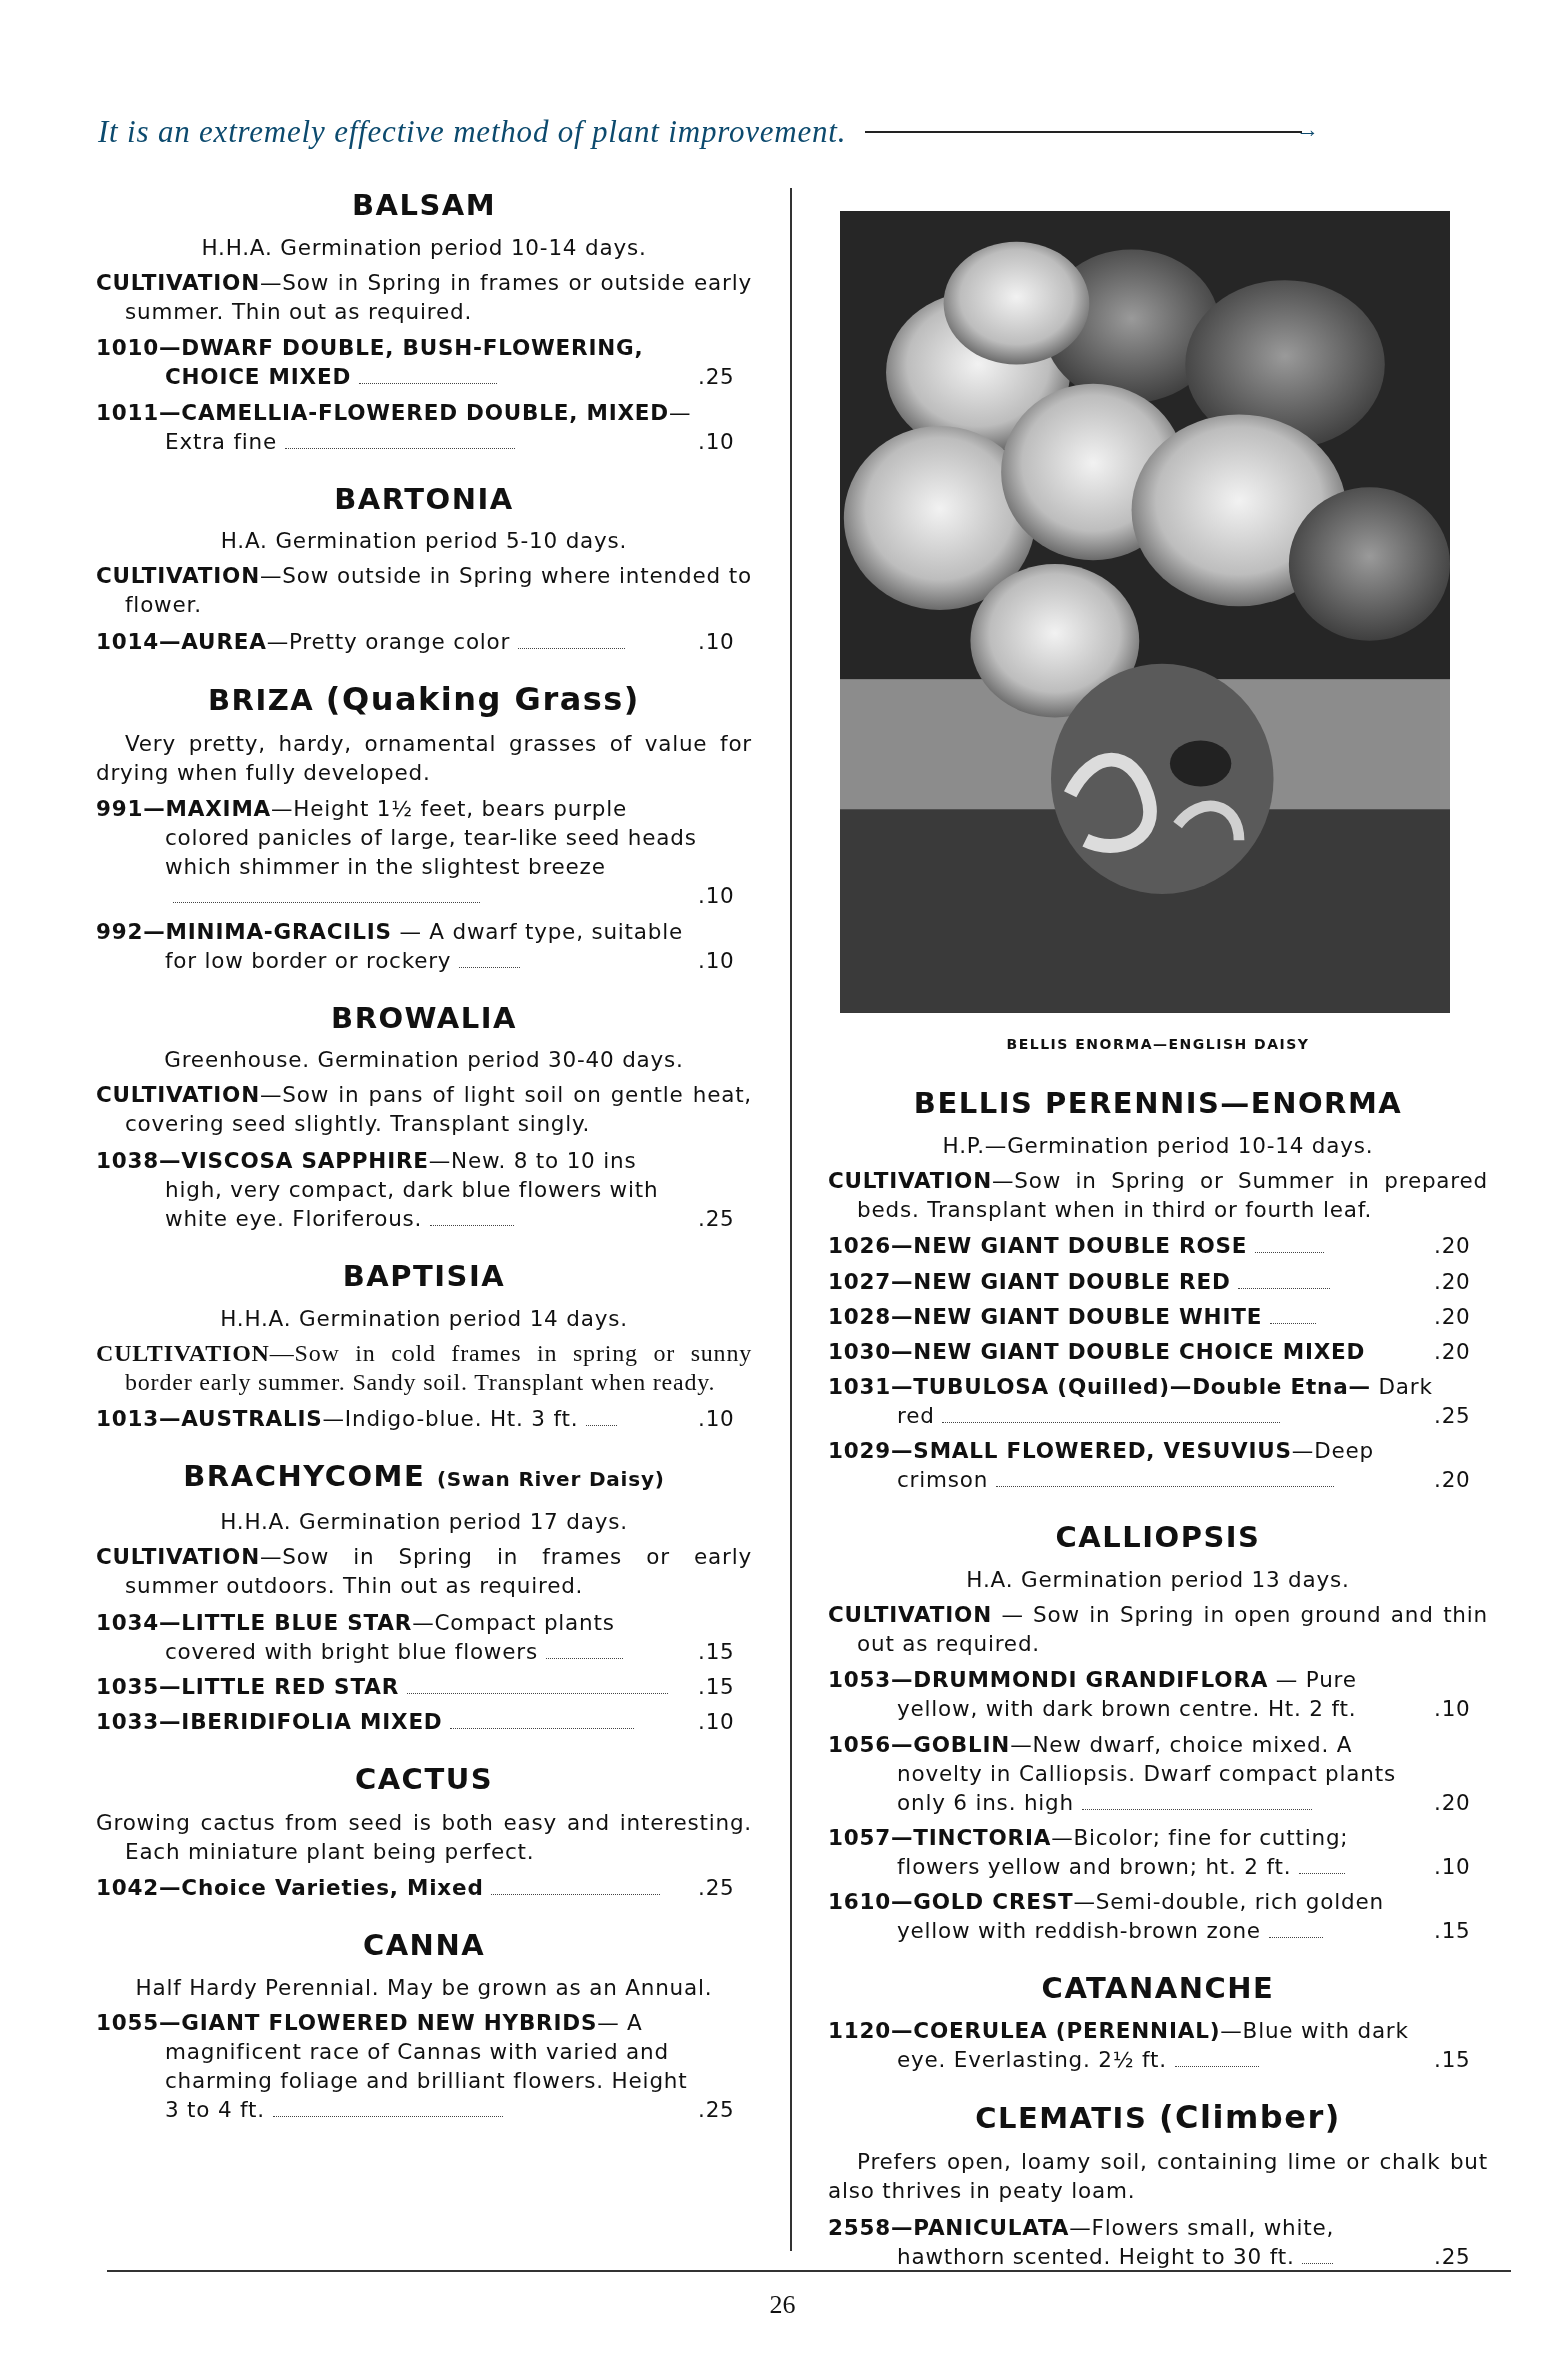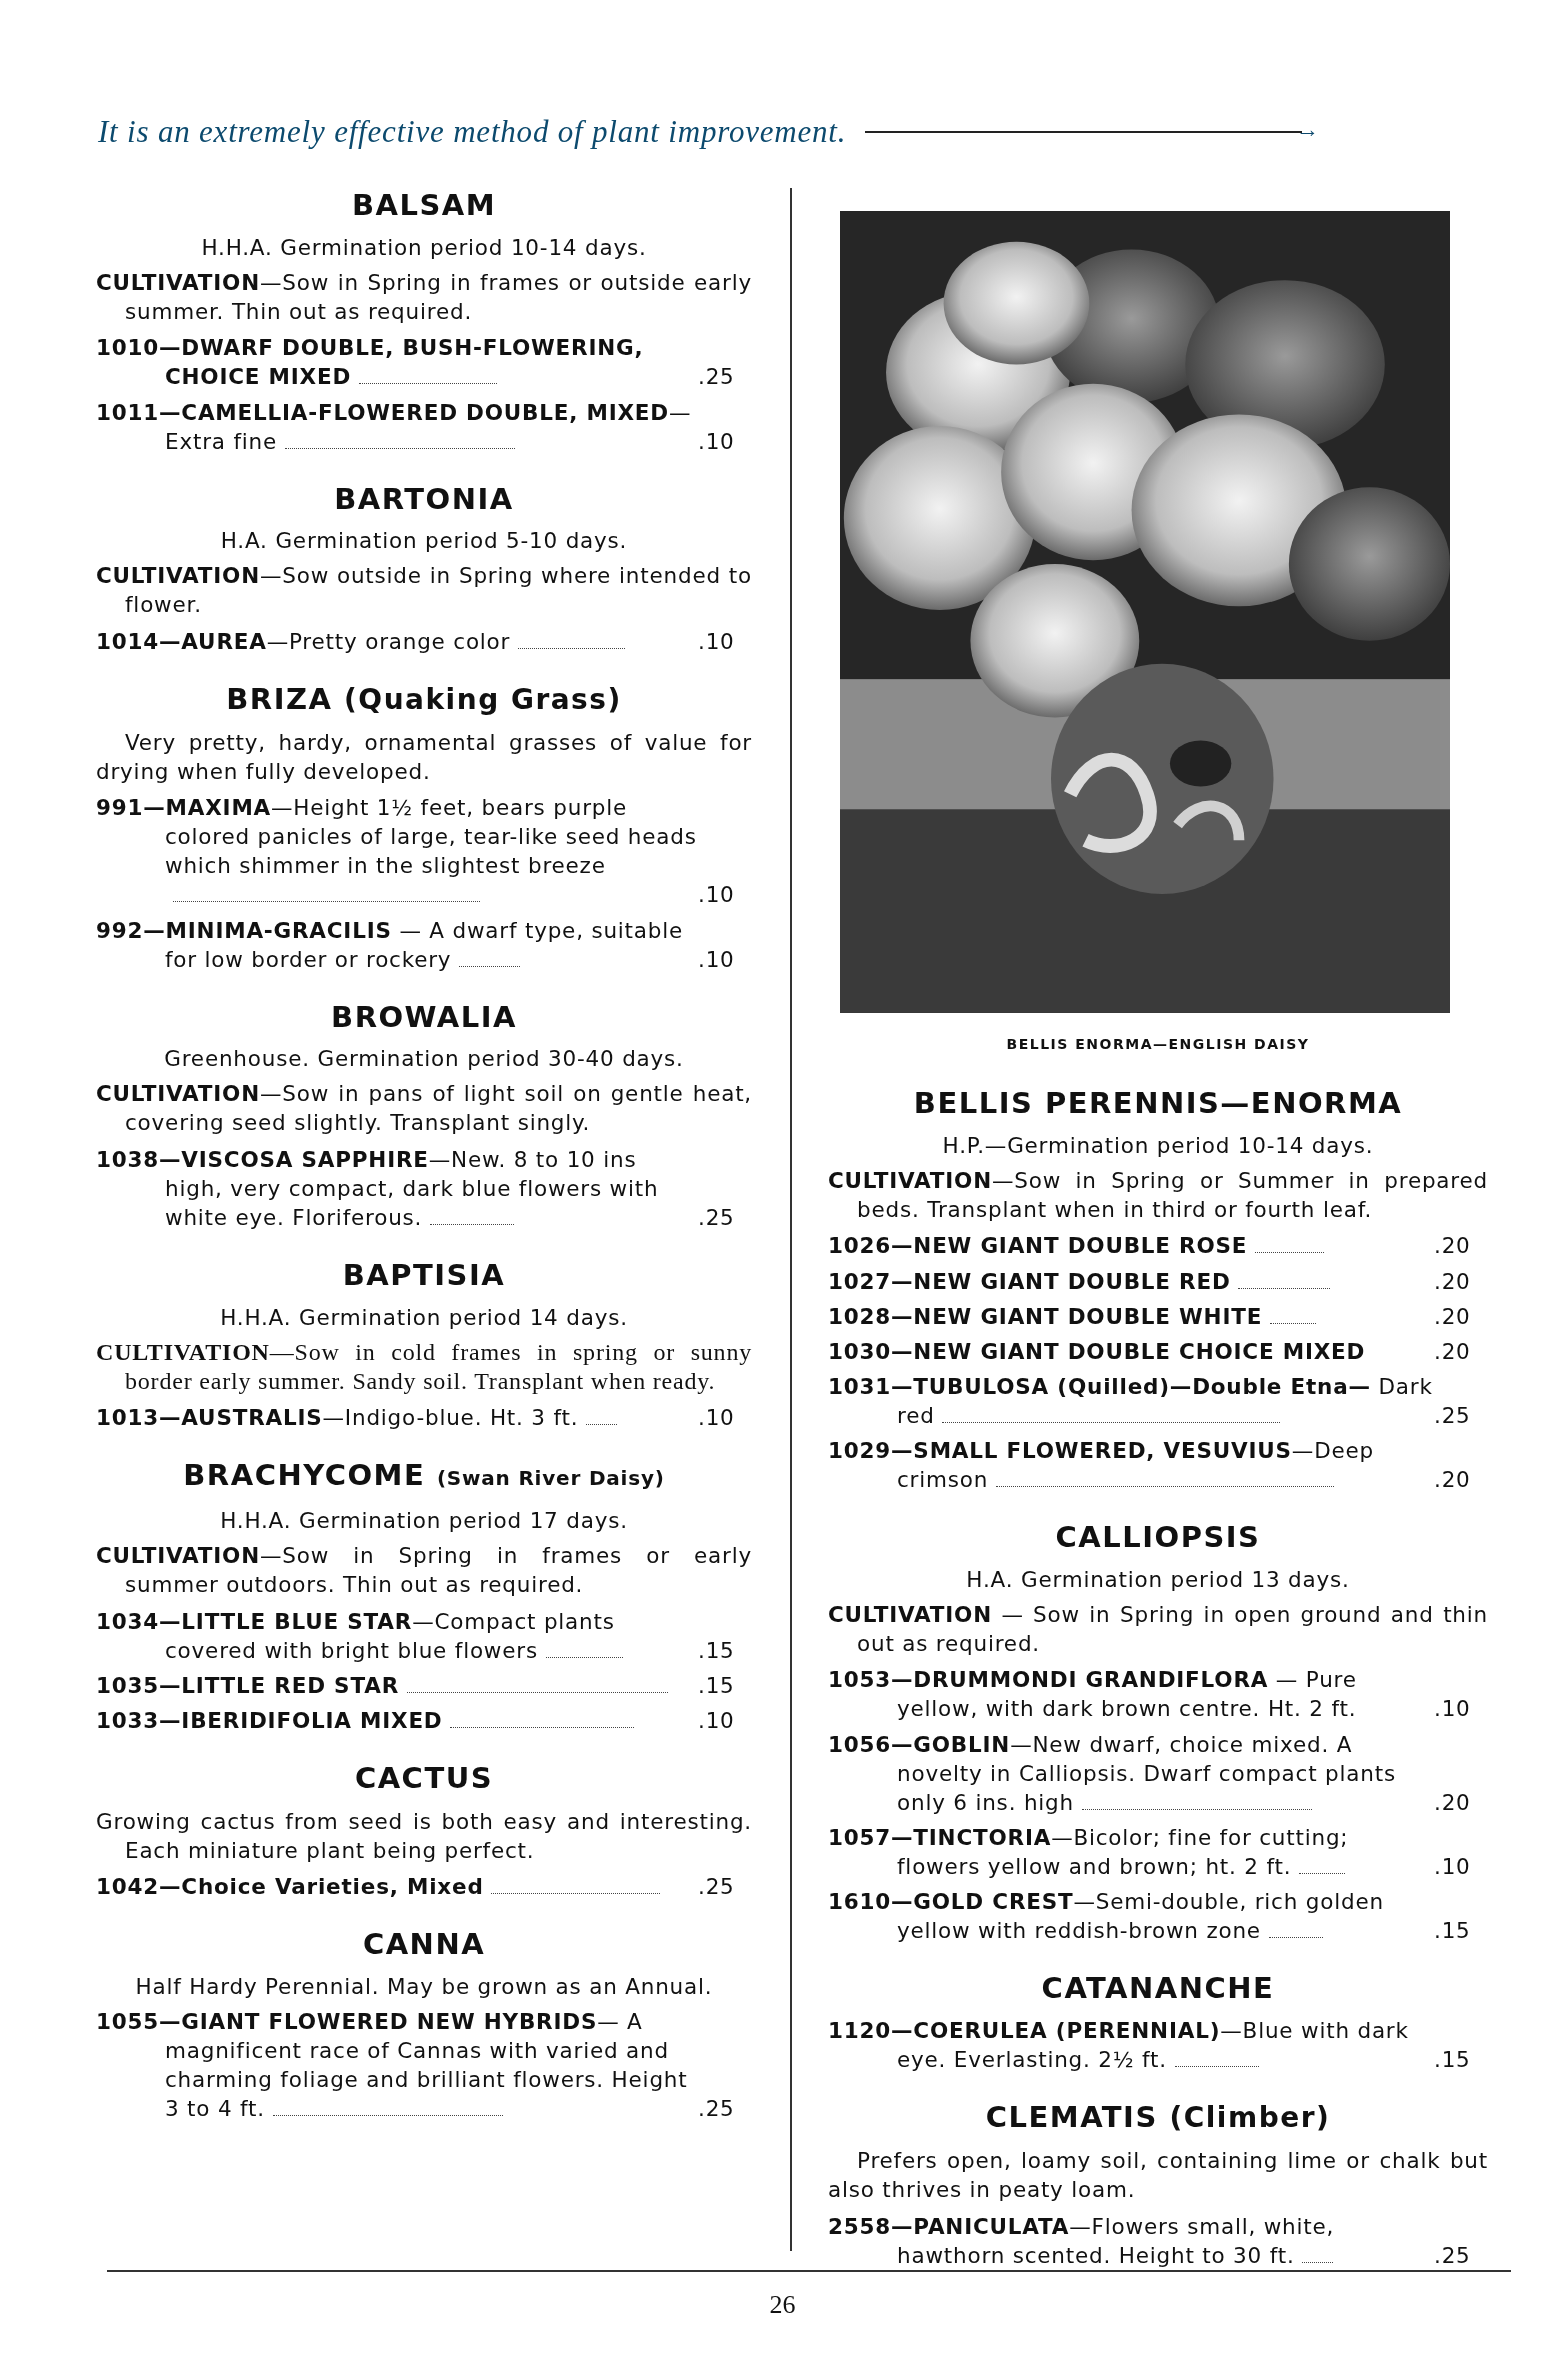--- a/index.html
+++ b/index.html
@@ -13,21 +13,21 @@
   .tagline .arrow-head { display:inline-block; vertical-align:middle; position:relative; top:-4.6px;
              font-style:normal; font-size:23px; margin-left:-6.1px; }
   .col { position:absolute; top:188px; }
   .col-left { left:96px; width:656px; }
   .col-right { left:828px; width:660px; }
   .divider { position:absolute; left:790px; top:188px; width:2.3px; height:2063px; background:#333; }
   .section { margin-bottom:26px; }
   .sec-title { text-align:center; font-weight:bold; font-size:29px; letter-spacing:1.5px;
                margin:0 0 10.7px 0; line-height:35px; }
   .sec-title .sub { font-size:20px; letter-spacing:0.8px; }
-  .sec-title .paren { font-size:28px; }
+  .sec-title .paren { font-size:32px; }
   .meta { text-align:center; font-size:21.5px; line-height:28px; letter-spacing:0.8px; margin-bottom:6.1px; }
   .cult { font-size:21.5px; line-height:29px; letter-spacing:0.8px; text-align:justify;
           padding-left:29px; text-indent:-29px; margin-bottom:7.7px; }
   .cult b { letter-spacing:0.8px; }
   .cult.serif { font-family:"Liberation Serif", "DejaVu Serif", serif; font-size:24px; }
   .intro { font-size:21.5px; line-height:29px; letter-spacing:0.8px; text-align:justify;
            text-indent:29px; margin-bottom:7.7px; }
   .intro.hang { text-indent:-29px; padding-left:29px; }
   .item { display:flex; align-items:flex-end; font-size:21.5px; line-height:29px; letter-spacing:0.8px;
           margin-bottom:6.1px; }

